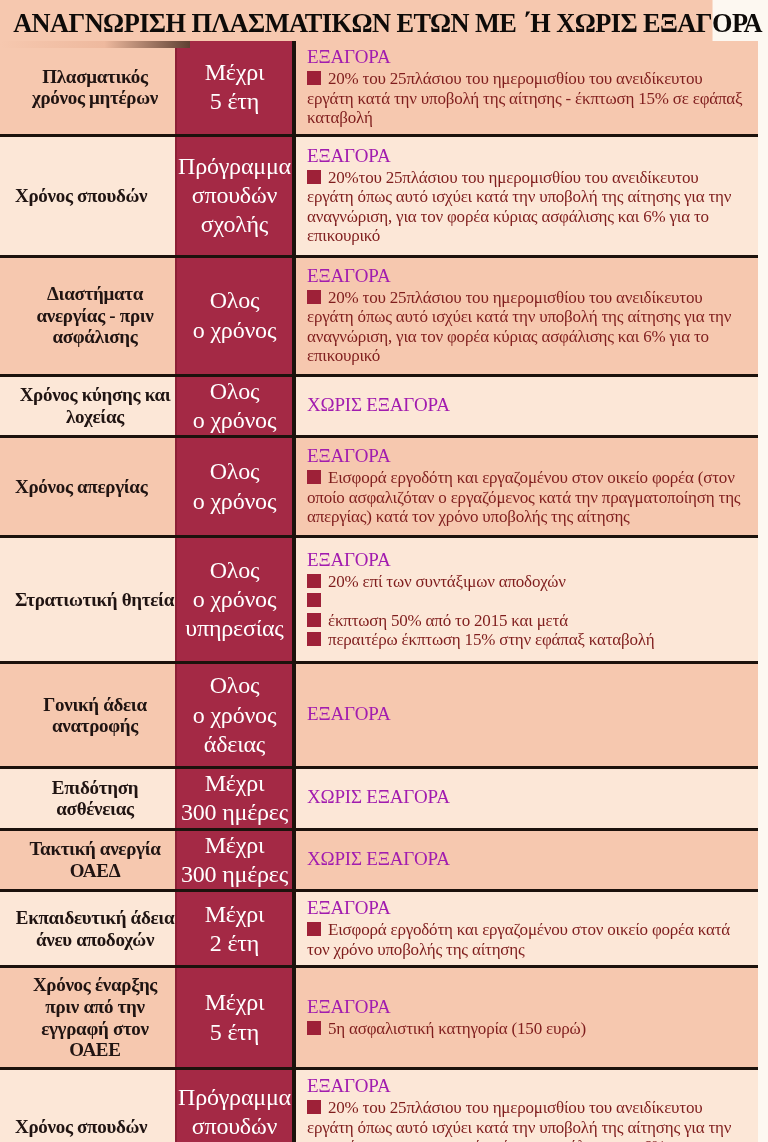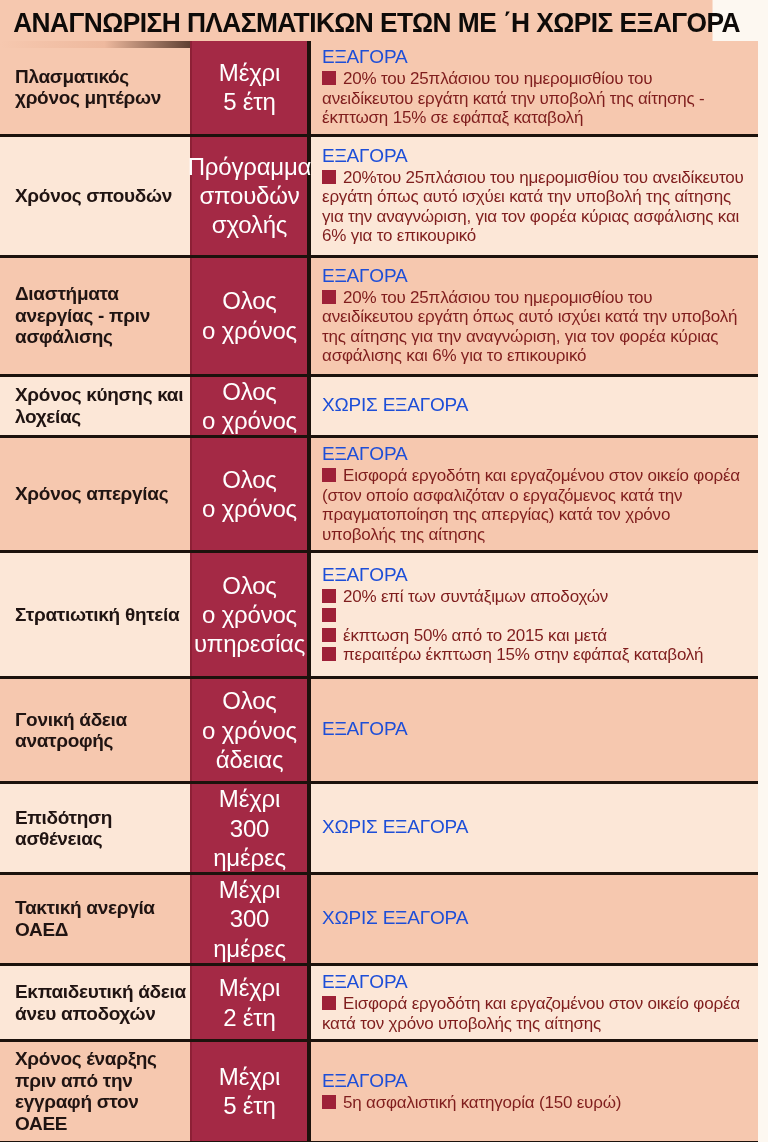--- a/index.html
+++ b/index.html
@@ -1,21 +1,21 @@
 <!DOCTYPE html>
 <html><head>
 <meta charset="utf-8">
 <style>
   html,body{margin:0;padding:0;}
   .page{
     position:relative;
     width:768px;height:1142px;
     background:#fdf8f1;
     overflow:hidden;
-    font-family:Liberation Sans, sans-serif;
+    font-family:Liberation Serif, serif;
   }
   .table{width:758px;}
   .title{
     box-sizing:border-box;
     width:758px;height:41px;
     background:#f6c8af;
     padding:7px 0 0 14px;
     font-size:28px;font-weight:700;
     letter-spacing:-0.6px;
     color:#0e0b09;
@@ -31,23 +31,24 @@
   }
   .row{
     display:flex;
     border-top:3px solid #1c120c;
   }
   .row.first{border-top:none;}
   .shade-dark{background:#f6c8af;}
   .shade-light{background:#fce7d7;}
   .cell-left{
     box-sizing:border-box;
-    width:190px;
+    width:175px;
     display:flex;align-items:center;
     padding:6px 0 6px 15px;
+    text-align:center;
   }
   .cat{
     font-weight:700;
     font-size:19px;line-height:1.14;
     letter-spacing:-0.3px;
     color:#201412;
   }
   .cell-mid{
     box-sizing:border-box;
     width:121px;
@@ -65,21 +66,21 @@
   }
   .cell-right{
     box-sizing:border-box;
     flex:1;
     display:flex;flex-direction:column;justify-content:center;
     padding:5px 12px 6px 11px;
   }
   .buyout{
     font-size:19px;
     letter-spacing:-0.2px;
-    color:#1d4ed8;
+    color:#a21caf;
     margin-bottom:1px;
   }
   .bullet{
     font-size:17px;line-height:1.15;
     letter-spacing:-0.2px;
     color:#7f1d1d;
   }
   .sq{
     display:inline-block;
     width:14px;height:14px;

